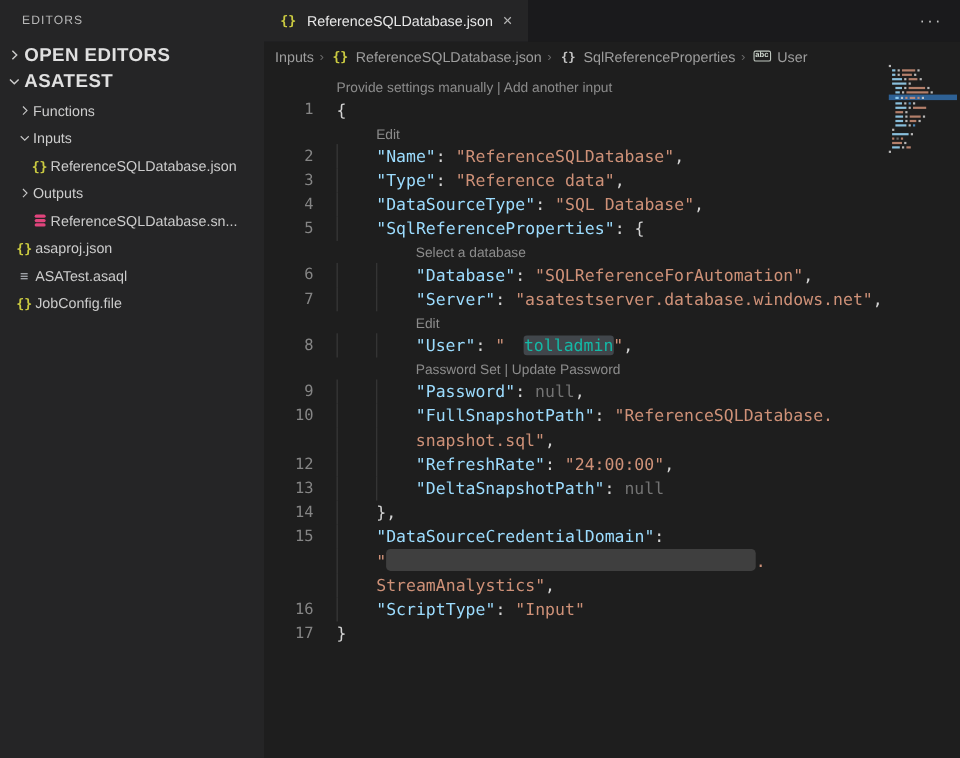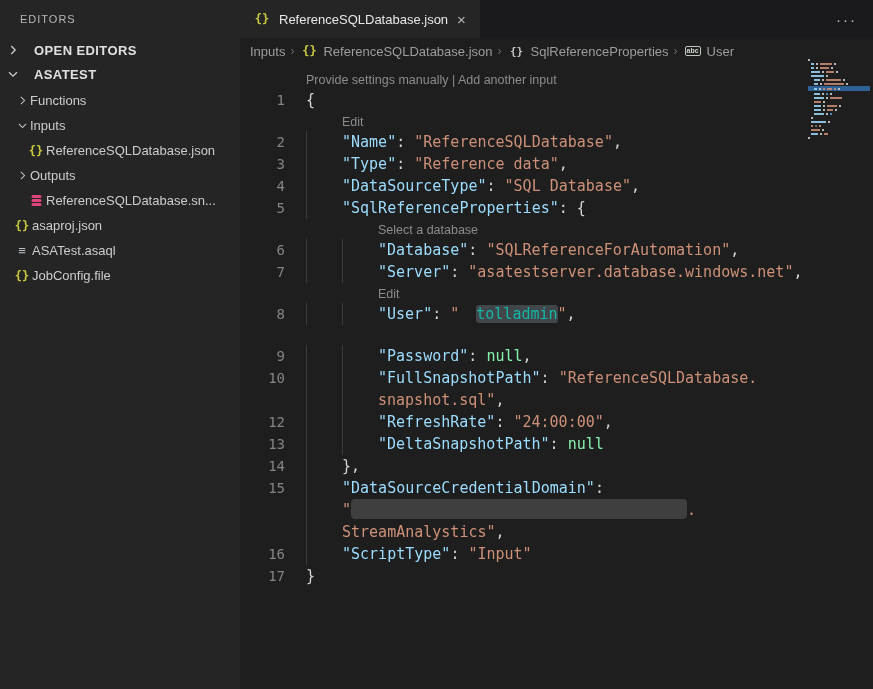--- a/index.html
+++ b/index.html
@@ -5,21 +5,21 @@
   * { margin:0; padding:0; box-sizing:border-box; }
   html,body { width:873px; height:689px; overflow:hidden; background:#1e1e1e;
               font-family:"Liberation Sans", sans-serif; }
   body { display:flex; }
 
   
   .sidebar { width:240px; flex:none; background:#252526; color:#cccccc; font-size:13px; }
   .side-title { height:38px; display:flex; align-items:center; padding-left:20px;
                 font-size:11px; letter-spacing:1px; color:#b8b8b8; }
   .section-row { height:24px; display:flex; align-items:center; padding-left:4px;
-                 font-size:13px; font-weight:700; letter-spacing:.4px; color:#e0e0e0; cursor:pointer;gap:12px; }
+                 font-size:17px; font-weight:700; letter-spacing:.4px; color:#e0e0e0; cursor:pointer; }
   .section-row .chev { width:18px; flex:none; display:flex; justify-content:center; }
   .tree { padding-top:2px; }
   .tree-row { height:25px; display:flex; align-items:center; cursor:pointer; color:#cccccc; }
   .tree-row .chev { width:16px; flex:none; display:flex; justify-content:center; }
   .ficon { width:20px; flex:none; display:flex; justify-content:center; align-items:center; }
   .ic-json { color:#cbcb41; font-family:"DejaVu Sans Mono",monospace; font-weight:700; font-size:12px; }
   .ic-obj  { color:#c5c5c5; font-family:"DejaVu Sans Mono",monospace; font-weight:700; font-size:11px; }
   .ic-script { color:#c0c5cb; font-size:13px; font-weight:700; }
   .ic-abc { display:inline-block; border:1px solid #bfc7bf; border-radius:2px; color:#cfd8cf;
             font-size:7px; line-height:8px; padding:0 1px; font-weight:700; }
@@ -44,21 +44,21 @@
   .row { display:flex; height:22px; line-height:22px; }
   .row.lens { height:20px; line-height:20px; }
   .ln { width:45px; flex:none; text-align:right; color:#858585; font-size:14px; user-select:none; }
   .codecell { padding-left:21px; white-space:pre; }
   .ig { display:inline-block; width:36px; height:22px; border-left:1px solid #3b3b3b; vertical-align:top; }
   .sp { display:inline-block; width:36px; height:1px; }
   .lens-text { font-family:"Liberation Sans",sans-serif; font-size:12.5px; color:#8c8c8c; cursor:pointer; }
   .tk-pun { color:#d4d4d4; }
   .tk-key { color:#9cdcfe; }
   .tk-str { color:#ce9178; }
-  .tk-kw  { color:#86efac; }
+  .tk-kw  { color:#737373; }
   .tk-strhl { color:#14b8a6; background:#41464b; border-radius:3px;margin-left:17px; }
   .tk-redact { display:inline-block; width:336px; height:20px; background:#3f3f3f;
                border-radius:4px; vertical-align:text-bottom; }
 
   
   .minimap { position:absolute; top:58px; right:3px; width:62px; cursor:pointer; }
   .mm-row { height:3px; margin-bottom:1px; display:flex; align-items:center; }
   .mm-row span { height:2px; margin-right:2px; flex:none; opacity:.85; }
   .mm-hl { background:rgba(52,120,189,.75); height:5px; }
 </style>
@@ -233,20 +233,21 @@
       <div class="row lens">
         <div class="ln"></div>
         <div class="codecell"><span class="sp"></span><span class="sp"></span><span class="lens-text">Edit</span></div>
       </div>
       <div class="row">
         <div class="ln">8</div>
         <div class="codecell"><span class="ig"></span><span class="ig"></span><span class="tk-key">"User"</span><span class="tk-pun">: </span><span class="tk-str">"</span><span class="tk-strhl">tolladmin</span><span class="tk-str">"</span><span class="tk-pun">,</span></div>
       </div>
       <div class="row lens">
         <div class="ln"></div>
+        <div class="codecell"><span class="sp"></span><span class="sp"></span><span class="lens-text">Password Set | Update Password</span></div>
       </div>
       <div class="row">
         <div class="ln">9</div>
         <div class="codecell"><span class="ig"></span><span class="ig"></span><span class="tk-key">"Password"</span><span class="tk-pun">: </span><span class="tk-kw">null</span><span class="tk-pun">,</span></div>
       </div>
       <div class="row">
         <div class="ln">10</div>
         <div class="codecell"><span class="ig"></span><span class="ig"></span><span class="tk-key">"FullSnapshotPath"</span><span class="tk-pun">: </span><span class="tk-str">"ReferenceSQLDatabase.</span></div>
       </div>
       <div class="row">

